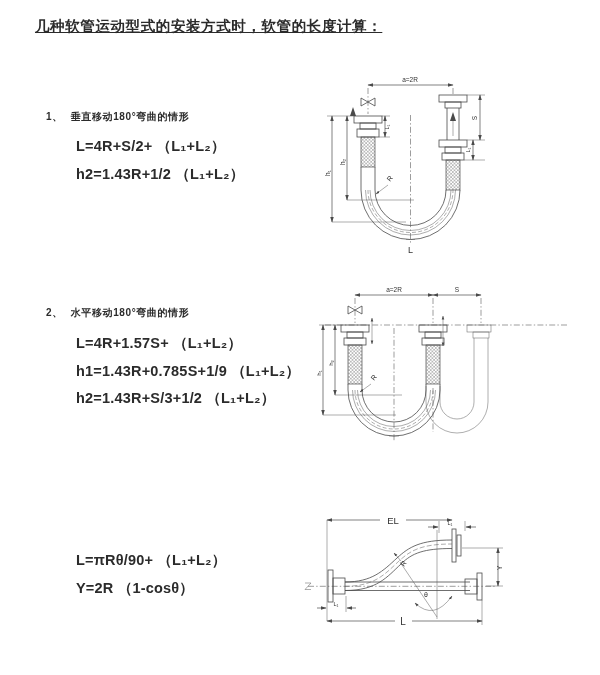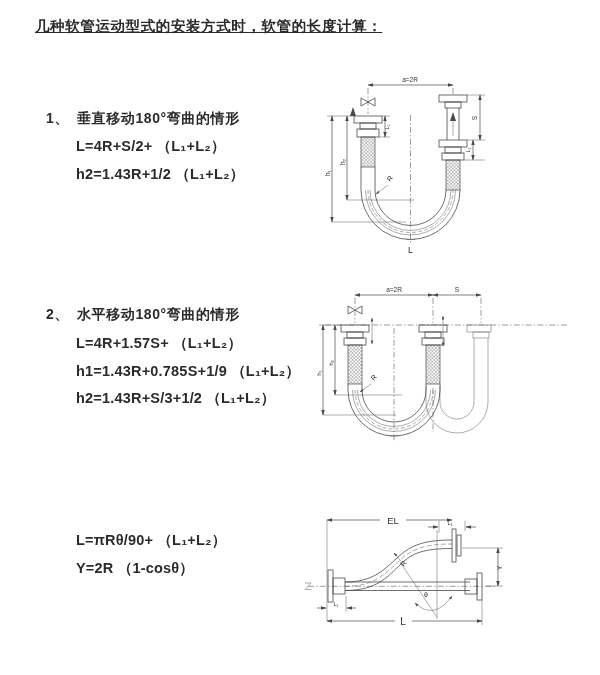--- a/index.html
+++ b/index.html
@@ -3,21 +3,21 @@
 <meta charset="utf-8">
 <style>
   html,body{margin:0;padding:0;background:#e8e8e8;}
   .page{
     position:relative;width:600px;height:675px;margin:0 auto;
     background:#ffffff;overflow:hidden;
     font-family:"Liberation Sans","DejaVu Sans",sans-serif;
     color:#2b2b2b;border-bottom:2px solid #d9d9d9;
   }
   .doc-title{position:absolute;left:35px;top:17px;font-size:14.5px;font-weight:700;letter-spacing:.6px;text-decoration:underline;}
-  .sec-head{position:absolute;font-size:14px;font-weight:700;letter-spacing:.6px;white-space:nowrap;}
+  .sec-head{position:absolute;font-size:10px;font-weight:700;letter-spacing:.6px;white-space:nowrap;}
   .sec-head .num{margin-right:8px;}
   .formulas{position:absolute;font-size:14.5px;font-weight:600;letter-spacing:.2px;}
   .formulas .fline{height:27.5px;line-height:27.5px;white-space:nowrap;}
   .dsvg{position:absolute;}
   svg text{font-family:"Liberation Sans","DejaVu Sans",sans-serif;fill:#333;}
   .ln{stroke:#4a4a4a;fill:none;stroke-width:.8;}
   .tn{stroke:#5a5a5a;fill:none;stroke-width:.5;}
   .dim{stroke:#4a4a4a;fill:none;stroke-width:.7;}
   .cl{stroke:#5a5a5a;fill:none;stroke-width:.6;stroke-dasharray:6 2.2 1.4 2.2;}
   .hatchbox{stroke:#4a4a4a;stroke-width:.7;}
@@ -40,21 +40,21 @@
 
   <div class="sec-head" style="left:46px;top:306px">
     <span class="num">2、</span><span>水平移动180°弯曲的情形</span>
   </div>
   <div class="formulas" style="left:76px;top:330px">
     <div class="fline">L=4R+1.57S+ （L₁+L₂）</div>
     <div class="fline">h1=1.43R+0.785S+1/9 （L₁+L₂）</div>
     <div class="fline">h2=1.43R+S/3+1/2 （L₁+L₂）</div>
   </div>
 
-  <div class="formulas" style="left:76px;top:527px">
+  <div class="formulas" style="left:76px;top:547px">
     <div class="fline">L=πRθ/90+ （L₁+L₂）</div>
     <div class="fline">Y=2R （1-cosθ）</div>
   </div>
 
   <svg class="dsvg" style="left:310px;top:70px" width="270" height="190" viewBox="0 0 270 190">
     <defs>
       <marker id="m1" viewBox="0 0 10 10" refX="9" refY="5" markerWidth="8" markerHeight="8" orient="auto-start-reverse">
         <path d="M0 1.8 L10 5 L0 8.2 Z" fill="#4a4a4a"></path>
       </marker>
       <pattern id="hp1" width="3.4" height="3.4" patternUnits="userSpaceOnUse">

